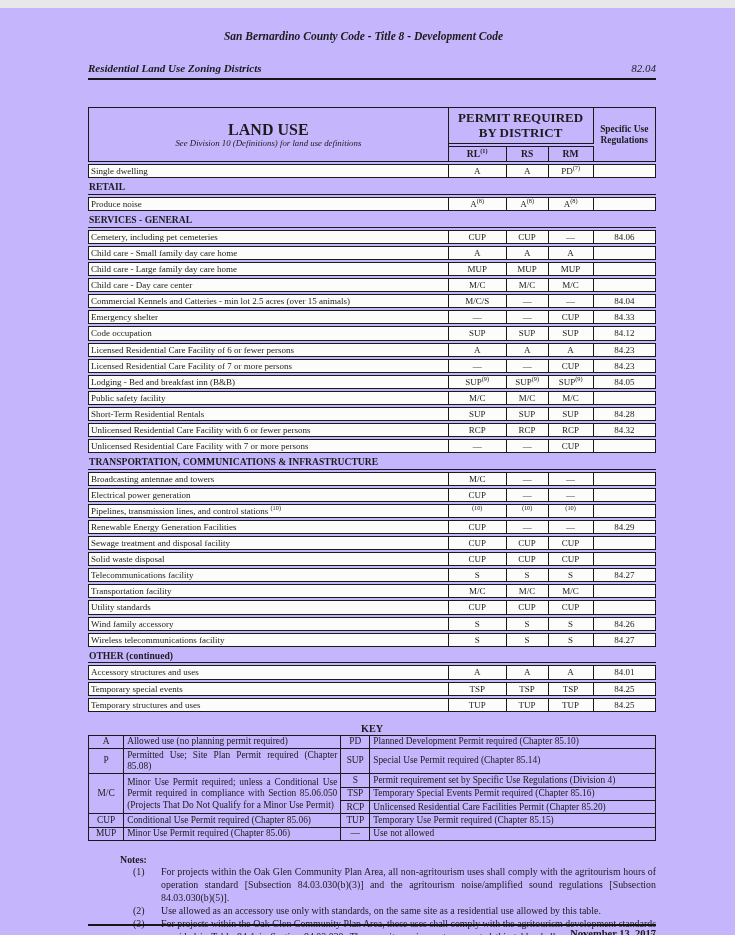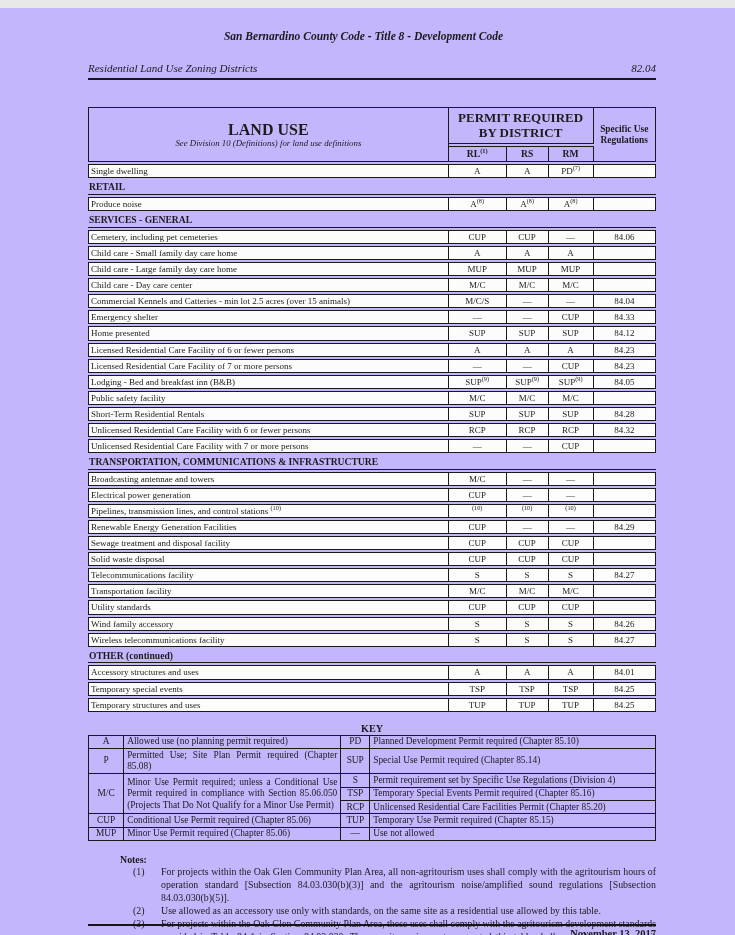--- a/index.html
+++ b/index.html
@@ -26,21 +26,21 @@
     position: absolute;
     top: 54px; left: 88px; right: 79px;
     display: flex;
     justify-content: space-between;
     align-items: flex-end;
     border-bottom: 2.2px solid #161616;
     padding-bottom: 4px;
     font-style: italic;
     font-size: 11px;
   }
-  .subheader .st { font-weight: normal; }
+  .subheader .st { font-weight: bold; }
   .content {
     position: absolute;
     top: 97px; left: 88px; width: 568px;
   }
   
   table.lut {
     width: 100%;
     border-collapse: separate;
     border-spacing: 0 2px;
     font-size: 9px;
@@ -200,21 +200,21 @@
             <td class="reg">84.04</td>
           </tr>
           <tr>
             <td class="lu"><span>Emergency shelter</span></td>
             <td class="val"><span>—</span></td>
             <td class="val"><span>—</span></td>
             <td class="val"><span>CUP</span></td>
             <td class="reg">84.33</td>
           </tr>
           <tr>
-            <td class="lu"><span>Home presented</span></td>
+            <td class="lu"><span>Code occupation</span></td>
             <td class="val"><span>SUP</span></td>
             <td class="val"><span>SUP</span></td>
             <td class="val"><span>SUP</span></td>
             <td class="reg">84.12</td>
           </tr>
           <tr>
             <td class="lu"><span>Licensed Residential Care Facility of 6 or fewer persons</span></td>
             <td class="val"><span>A</span></td>
             <td class="val"><span>A</span></td>
             <td class="val"><span>A</span></td>

